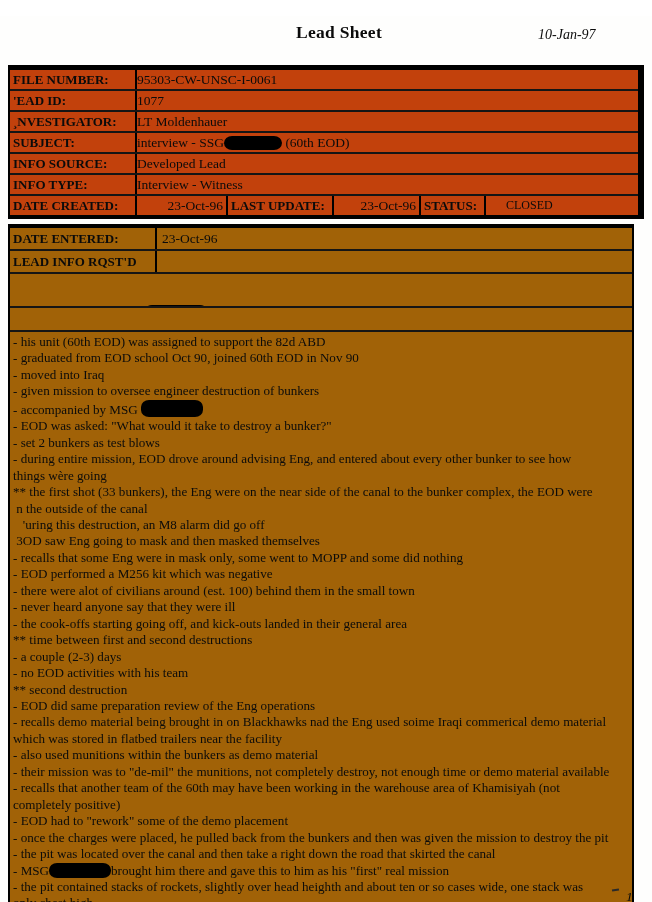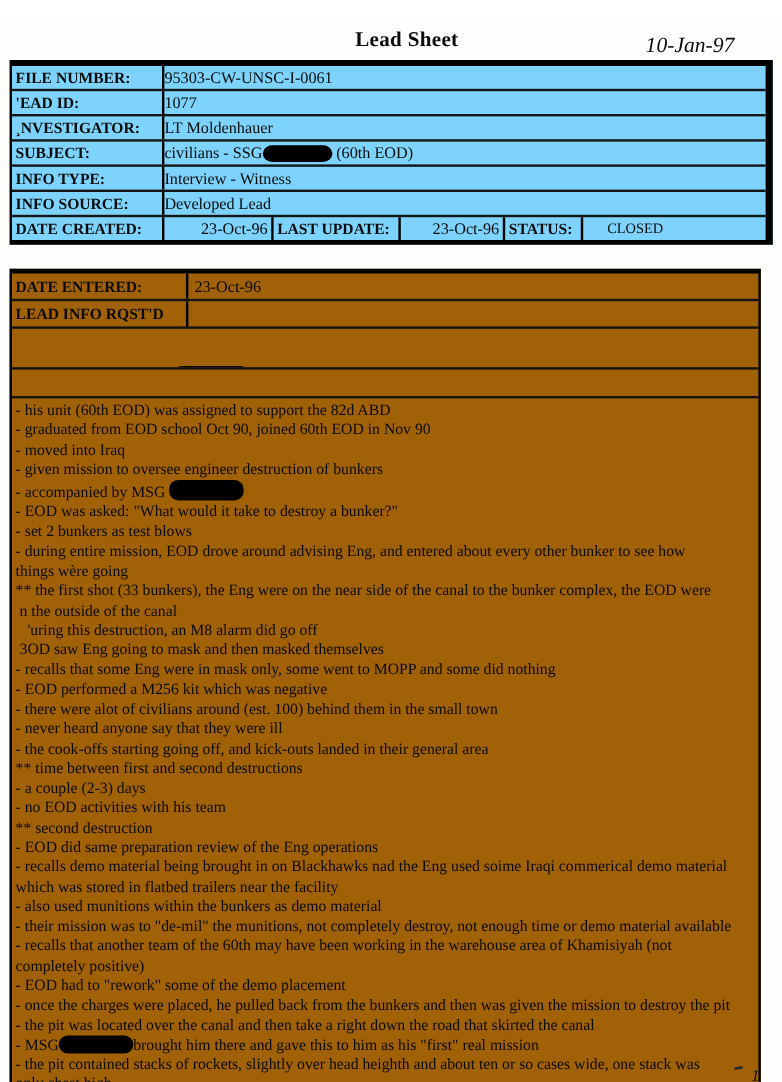--- a/index.html
+++ b/index.html
@@ -8,28 +8,28 @@
     background:#fefefd; color:#0b0b0b; overflow:hidden;
     font-family:"Liberation Serif","DejaVu Serif",serif;
   }
   .doc-title {
     position:absolute; top:6px; left:0; width:100%;
     text-align:center; text-indent:26px;
     font-weight:bold; font-size:17.5px; letter-spacing:0.3px;
   }
   .doc-date {
     position:absolute; top:11px; left:538px;
-    font-style:italic; font-size:18px;
+    font-style:italic; font-size:14px;
   }
   
   .t1 {
-    position:absolute; top:34px; left:8px; width:628px;
+    position:absolute; top:49px; left:8px; width:628px;
     border:2px solid #000; border-top-width:5px;
     border-right-width:6px; border-bottom-width:4px;
-    background:#7dd3fc;
+    background:#c2410c;
   }
   .frow { display:flex; height:19px; border-bottom:2px solid #151515; }
   .frow:last-child { border-bottom:none;justify-content:space-between; }
   .flabel {
     width:122px; flex:none; border-right:2px solid #000;
     font-weight:bold; font-size:13px; line-height:19px; padding-left:3px;
     white-space:pre; overflow:hidden;
   }
   .fvalue { flex:1; font-size:13.5px; line-height:19px; padding-left:0; white-space:pre; overflow:hidden; }
   .dc { line-height:19px; font-size:13px; white-space:pre; overflow:hidden; }
@@ -81,29 +81,29 @@
     <div class="frow">
       <div class="flabel">'EAD ID:</div>
       <div class="fvalue">1077</div>
     </div>
     <div class="frow">
       <div class="flabel">¸NVESTIGATOR:</div>
       <div class="fvalue">LT Moldenhauer</div>
     </div>
     <div class="frow">
       <div class="flabel">SUBJECT:</div>
-      <div class="fvalue"><span>civilians - SSG</span><span class="redact" style="width: 58px; height: 14px;"></span><span> (60th EOD)</span></div>
+      <div class="fvalue"><span>interview - SSG</span><span class="redact" style="width: 58px; height: 14px;"></span><span> (60th EOD)</span></div>
+    </div>
+    <div class="frow">
+      <div class="flabel">INFO SOURCE:</div>
+      <div class="fvalue">Developed Lead</div>
     </div>
     <div class="frow">
       <div class="flabel">INFO TYPE:</div>
       <div class="fvalue">Interview - Witness</div>
-    </div>
-    <div class="frow">
-      <div class="flabel">INFO SOURCE:</div>
-      <div class="fvalue">Developed Lead</div>
     </div>
     <div class="frow">
       <div class="dc lab br" style="width:122px;">DATE CREATED:</div>
       <div class="dc val br" style="width:86px;">23-Oct-96</div>
       <div class="dc lab br" style="width:101px;">LAST UPDATE:</div>
       <div class="dc val br" style="width:82px;">23-Oct-96</div>
       <div class="dc lab br" style="width:60px;">STATUS:</div>
       <div class="dc" style="flex:1; padding-left:20px; font-size:12px;">CLOSED</div>
     </div>
   </div>

